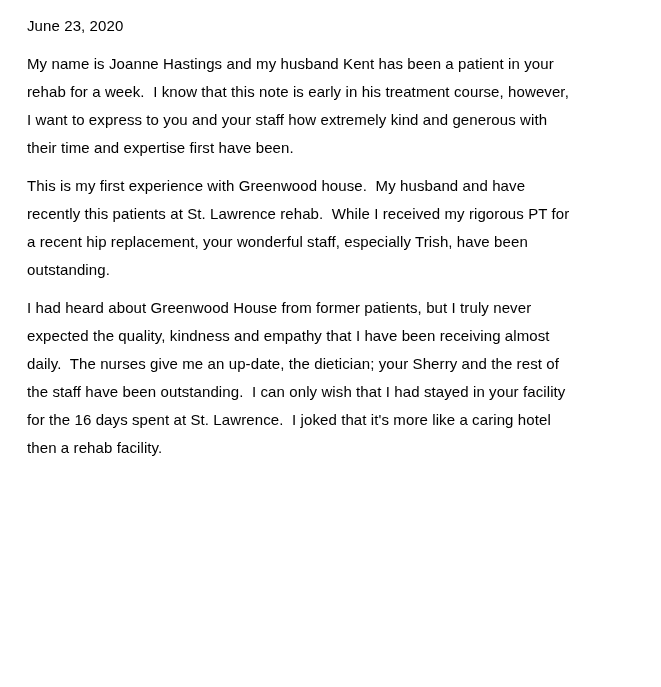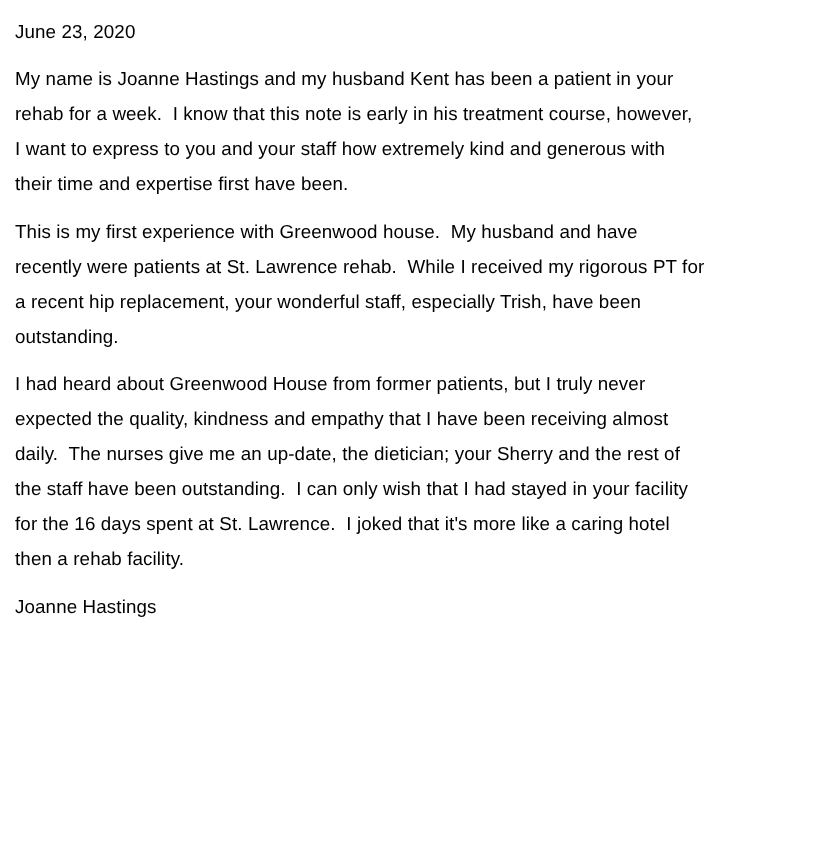--- a/index.html
+++ b/index.html
@@ -9,21 +9,21 @@
   }
   body {
     width: 661px;
     height: 687px;
     overflow: hidden;
   }
   .page {
     box-sizing: border-box;
     width: 661px;
     min-height: 687px;
-    padding: 12px 18px 20px 12px;
+    padding: 12px 18px 20px 27px;
     background: #ffffff;
     font-family: "Liberation Sans", "DejaVu Sans", sans-serif;
     font-size: 15px;
     line-height: 28px;
     color: #000000;
   }
   .page p {
     margin: 0 0 10px 0;
     white-space: pre-wrap; 
     letter-spacing: 0.1px;
@@ -35,27 +35,26 @@
 <div class="page">
   <p>June 23, 2020</p>
 
 
   <p>My name is Joanne Hastings and my husband Kent has been a patient in your
 rehab for a week.  I know that this note is early in his treatment course, however,
 I want to express to you and your staff how extremely kind and generous with
 their time and expertise first have been.</p>
 
   <p>This is my first experience with Greenwood house.  My husband and have
-recently were patients at St. Lawrence rehab.  While I received my rigorous PT for
+recently this patients at St. Lawrence rehab.  While I received my rigorous PT for
 a recent hip replacement, your wonderful staff, especially Trish, have been
 outstanding.</p>
 
   <p>I had heard about Greenwood House from former patients, but I truly never
 expected the quality, kindness and empathy that I have been receiving almost
 daily.  The nurses give me an up-date, the dietician; your Sherry and the rest of
 the staff have been outstanding.  I can only wish that I had stayed in your facility
 for the 16 days spent at St. Lawrence.  I joked that it's more like a caring hotel
 then a rehab facility.</p>
 
 
 
-  <p>Joanne Hastings</p>
 </div>
 
 </body></html>

